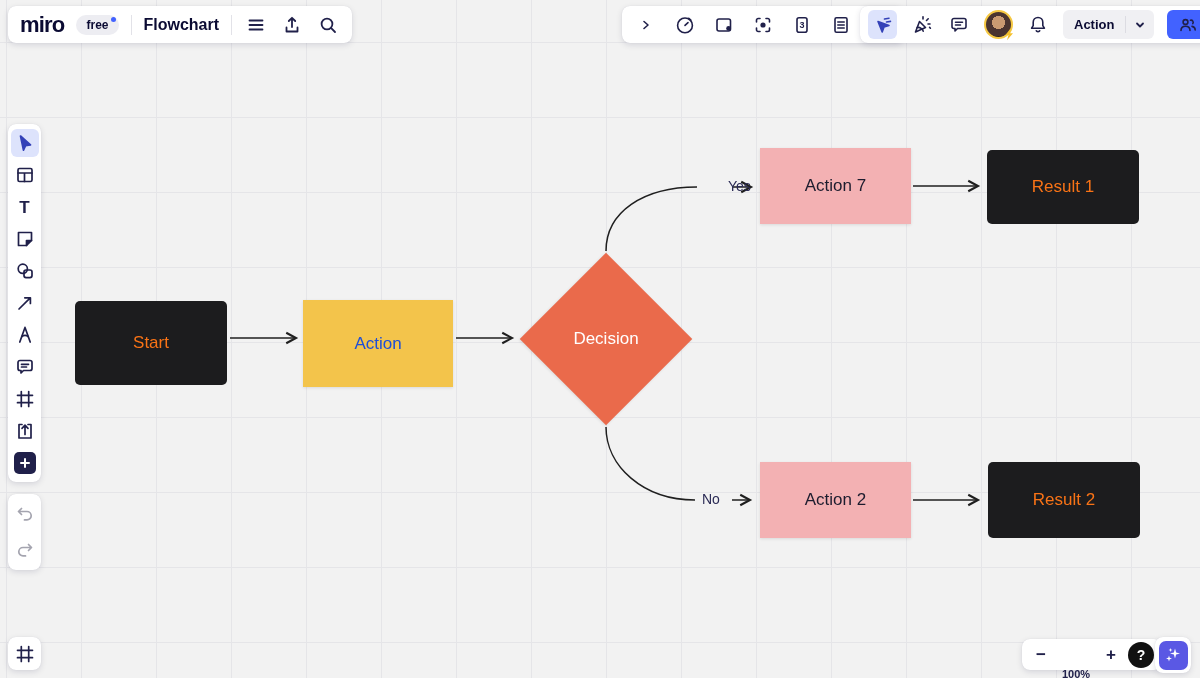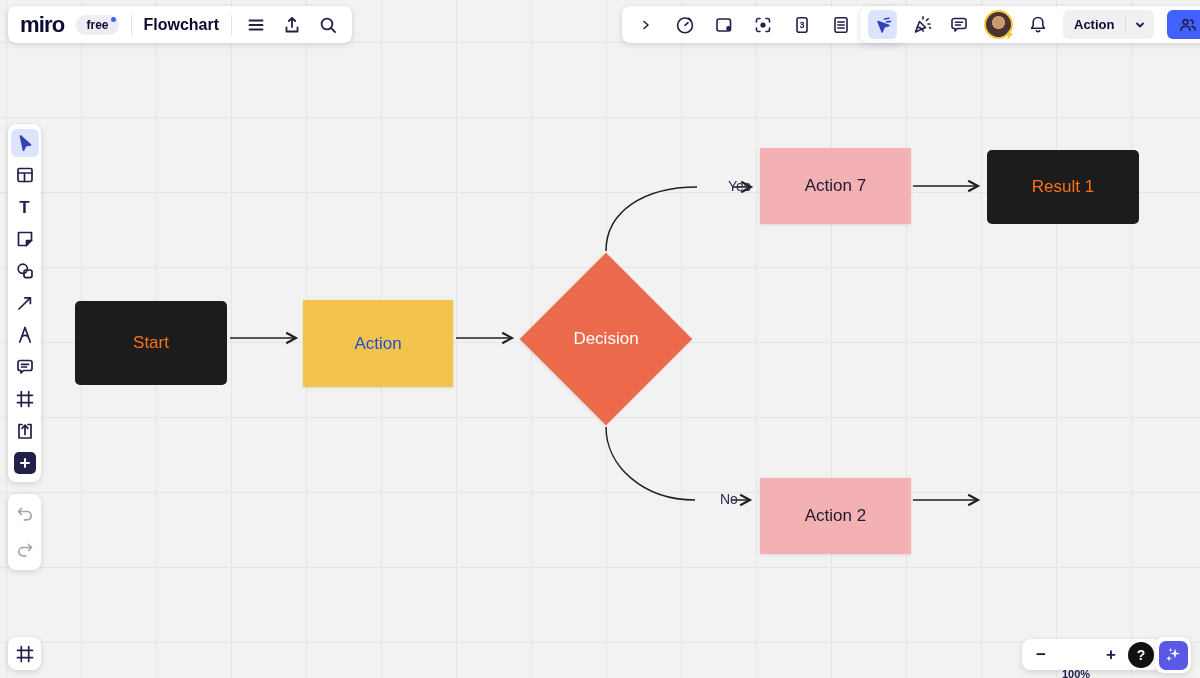--- a/index.html
+++ b/index.html
@@ -70,25 +70,25 @@
   .n-dark{background:#1c1c1e;color:#f97316;border-radius:5px;}
   .n-rect{box-shadow:0 1px 3px rgba(0,0,0,.10);}
   #nd-start{left:75px;top:301px;width:152px;height:84px;}
   #nd-action{left:303px;top:300px;width:150px;height:87px;background:#f3c44b;color:#1d4ed8;}
   #nd-decision{left:545px;top:278px;width:122px;height:122px;background:#ea6a4b;transform:rotate(45deg);
     position:absolute;z-index:2;cursor:pointer;box-shadow:0 1px 3px rgba(0,0,0,.10);}
   #nd-decision .dlabel{position:absolute;inset:0;display:flex;align-items:center;justify-content:center;
     transform:rotate(-45deg);color:#fff;font-size:17px;}
   #nd-action1{left:760px;top:148px;width:151px;height:76px;background:#f3b1b3;color:#1c1c2e;}
   #nd-result1{left:987px;top:150px;width:152px;height:74px;}
-  #nd-action2{left:760px;top:462px;width:151px;height:76px;background:#f3b1b3;color:#1c1c2e;margin-top:16px;}
+  #nd-action2{left:760px;top:462px;width:151px;height:76px;background:#f3b1b3;color:#1c1c2e;}
   #nd-result2{left:988px;top:462px;width:152px;height:76px;}
   .edge-label{position:absolute;z-index:3;font-size:14px;color:#2b2b55;cursor:pointer;}
   #lbl-yes{left:728px;top:178px;text-align:center;}
-  #lbl-no{left:702px;top:491px;margin-left:18px;}
+  #lbl-no{left:702px;top:491px;}
 </style>
 </head>
 <body>
 
 <div id="stage">
 
   <div style="position:absolute;inset:0;">
 
     <svg id="edges" width="1200" height="678">
       <defs>
@@ -109,20 +109,21 @@
     </svg>
 
     <div class="node n-dark" id="nd-start">Start</div>
     <div class="node n-rect" id="nd-action">Action</div>
     <div id="nd-decision">
       <div class="dlabel">Decision</div>
     </div>
     <div class="node n-rect" id="nd-action1">Action 7</div>
     <div class="node n-dark" id="nd-result1">Result 1</div>
     <div class="node n-rect" id="nd-action2">Action 2</div>
+    <div class="node n-dark" id="nd-result2">Result 2</div>
 
     <div class="edge-label" id="lbl-yes">Yes</div>
     <div class="edge-label" id="lbl-no">No</div>
   </div>
 
   <div class="panel hpad" id="tl">
     <div class="logo">miro</div>
     <div class="pill">
       <span>free</span>
       <span class="dot"></span>

